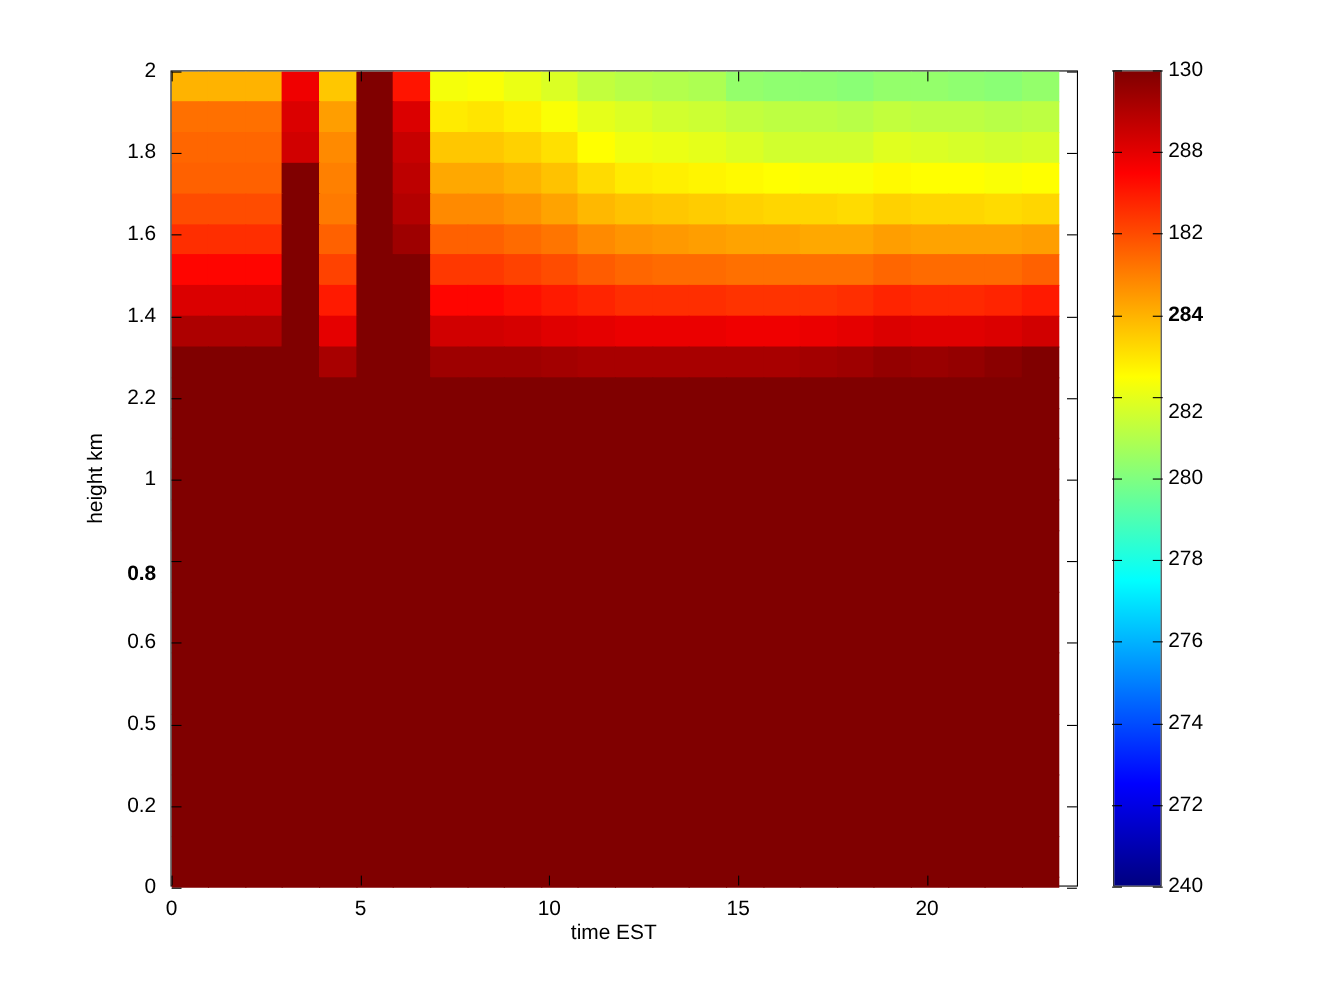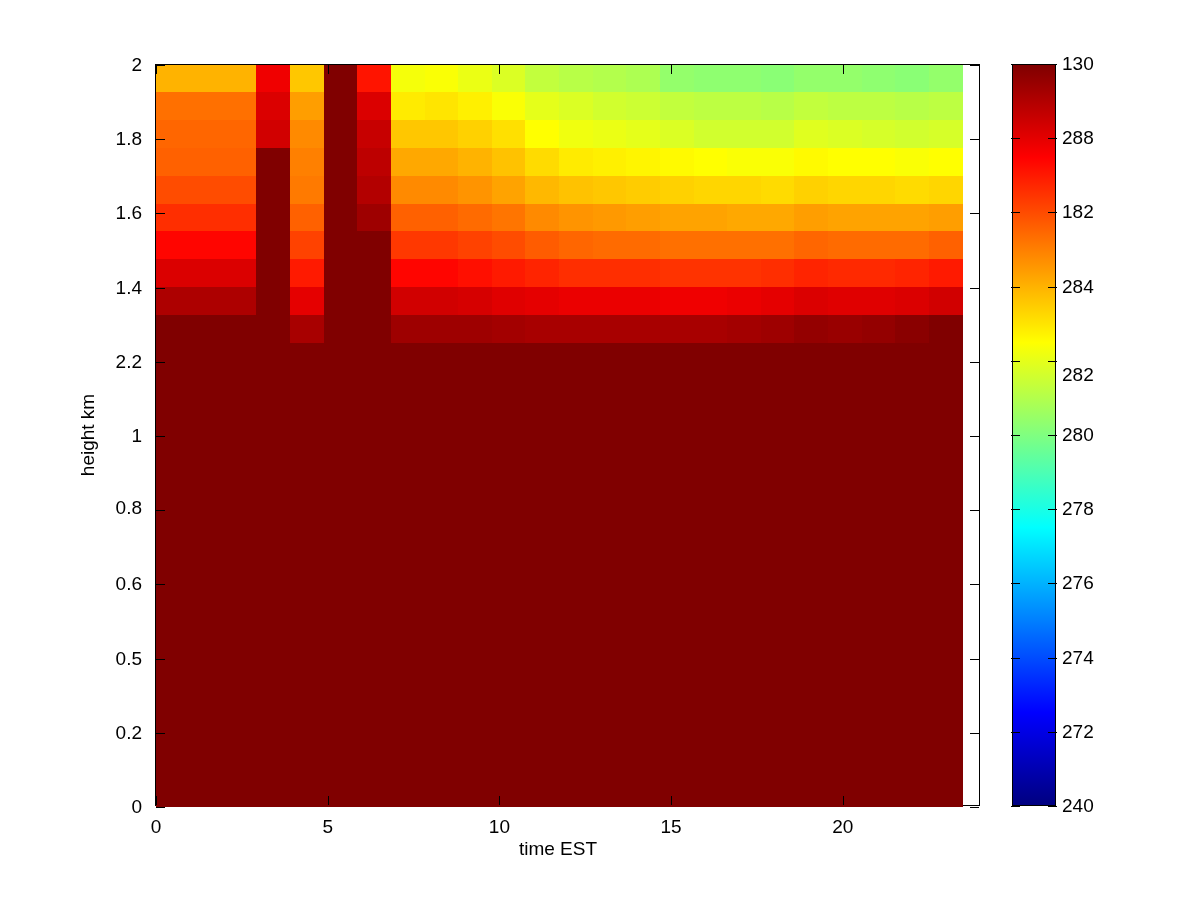--- a/index.html
+++ b/index.html
@@ -588,21 +588,21 @@
           <div class="cell" style="left: 705.625px; top: 732.225px; width: 34.625px; height: 38.1px; background: rgb(128, 0, 0);"></div>
           <div class="cell" style="left: 739.25px; top: 732.225px; width: 34.625px; height: 38.1px; background: rgb(128, 0, 0);"></div>
           <div class="cell" style="left: 772.875px; top: 732.225px; width: 34.625px; height: 38.1px; background: rgb(128, 0, 0);"></div>
         </div>
     </div>
     <div id="ylabels">
         <div class="yl" style="top: 742px;">0</div>
         <div class="yl" style="top: 667.8px;">0.2</div>
         <div class="yl" style="top: 593.6px;">0.5</div>
         <div class="yl" style="top: 519.4px;">0.6</div>
-        <div class="yl" style="top: 443px;">0.8</div>
+        <div class="yl" style="top: 457px; font-weight: bold;">0.8</div>
         <div class="yl" style="top: 371px;">1</div>
         <div class="yl" style="top: 296.8px;">2.2</div>
         <div class="yl" style="top: 222.6px;">1.4</div>
         <div class="yl" style="top: 148.4px;">1.6</div>
         <div class="yl" style="top: 74.2px;">1.8</div>
         <div class="yl" style="top: 0px;">2</div>
       </div>
     <div id="xlabels">
         <div class="xl" style="left: 0px;">0</div>
         <div class="xl" style="left: 171.702px;">5</div>
@@ -675,19 +675,19 @@
       <div class="ctl" style="top: 0px;"></div>
     </div>
   <div id="cbarlabels">
       <div class="cl" style="top: 742px;">240</div>
       <div class="cl" style="top: 667.8px;">272</div>
       <div class="cl" style="top: 593.6px;">274</div>
       <div class="cl" style="top: 519.4px;">276</div>
       <div class="cl" style="top: 445.2px;">278</div>
       <div class="cl" style="top: 371px;">280</div>
       <div class="cl" style="top: 311px;">282</div>
-      <div class="cl" style="top: 222.6px;">284</div>
+      <div class="cl" style="top: 222.6px; font-weight: bold;">284</div>
       <div class="cl" style="top: 148.4px;">182</div>
       <div class="cl" style="top: 74.2px;">288</div>
       <div class="cl" style="top: 0px;">130</div>
     </div>
 
 </div>
 
 </body></html>

